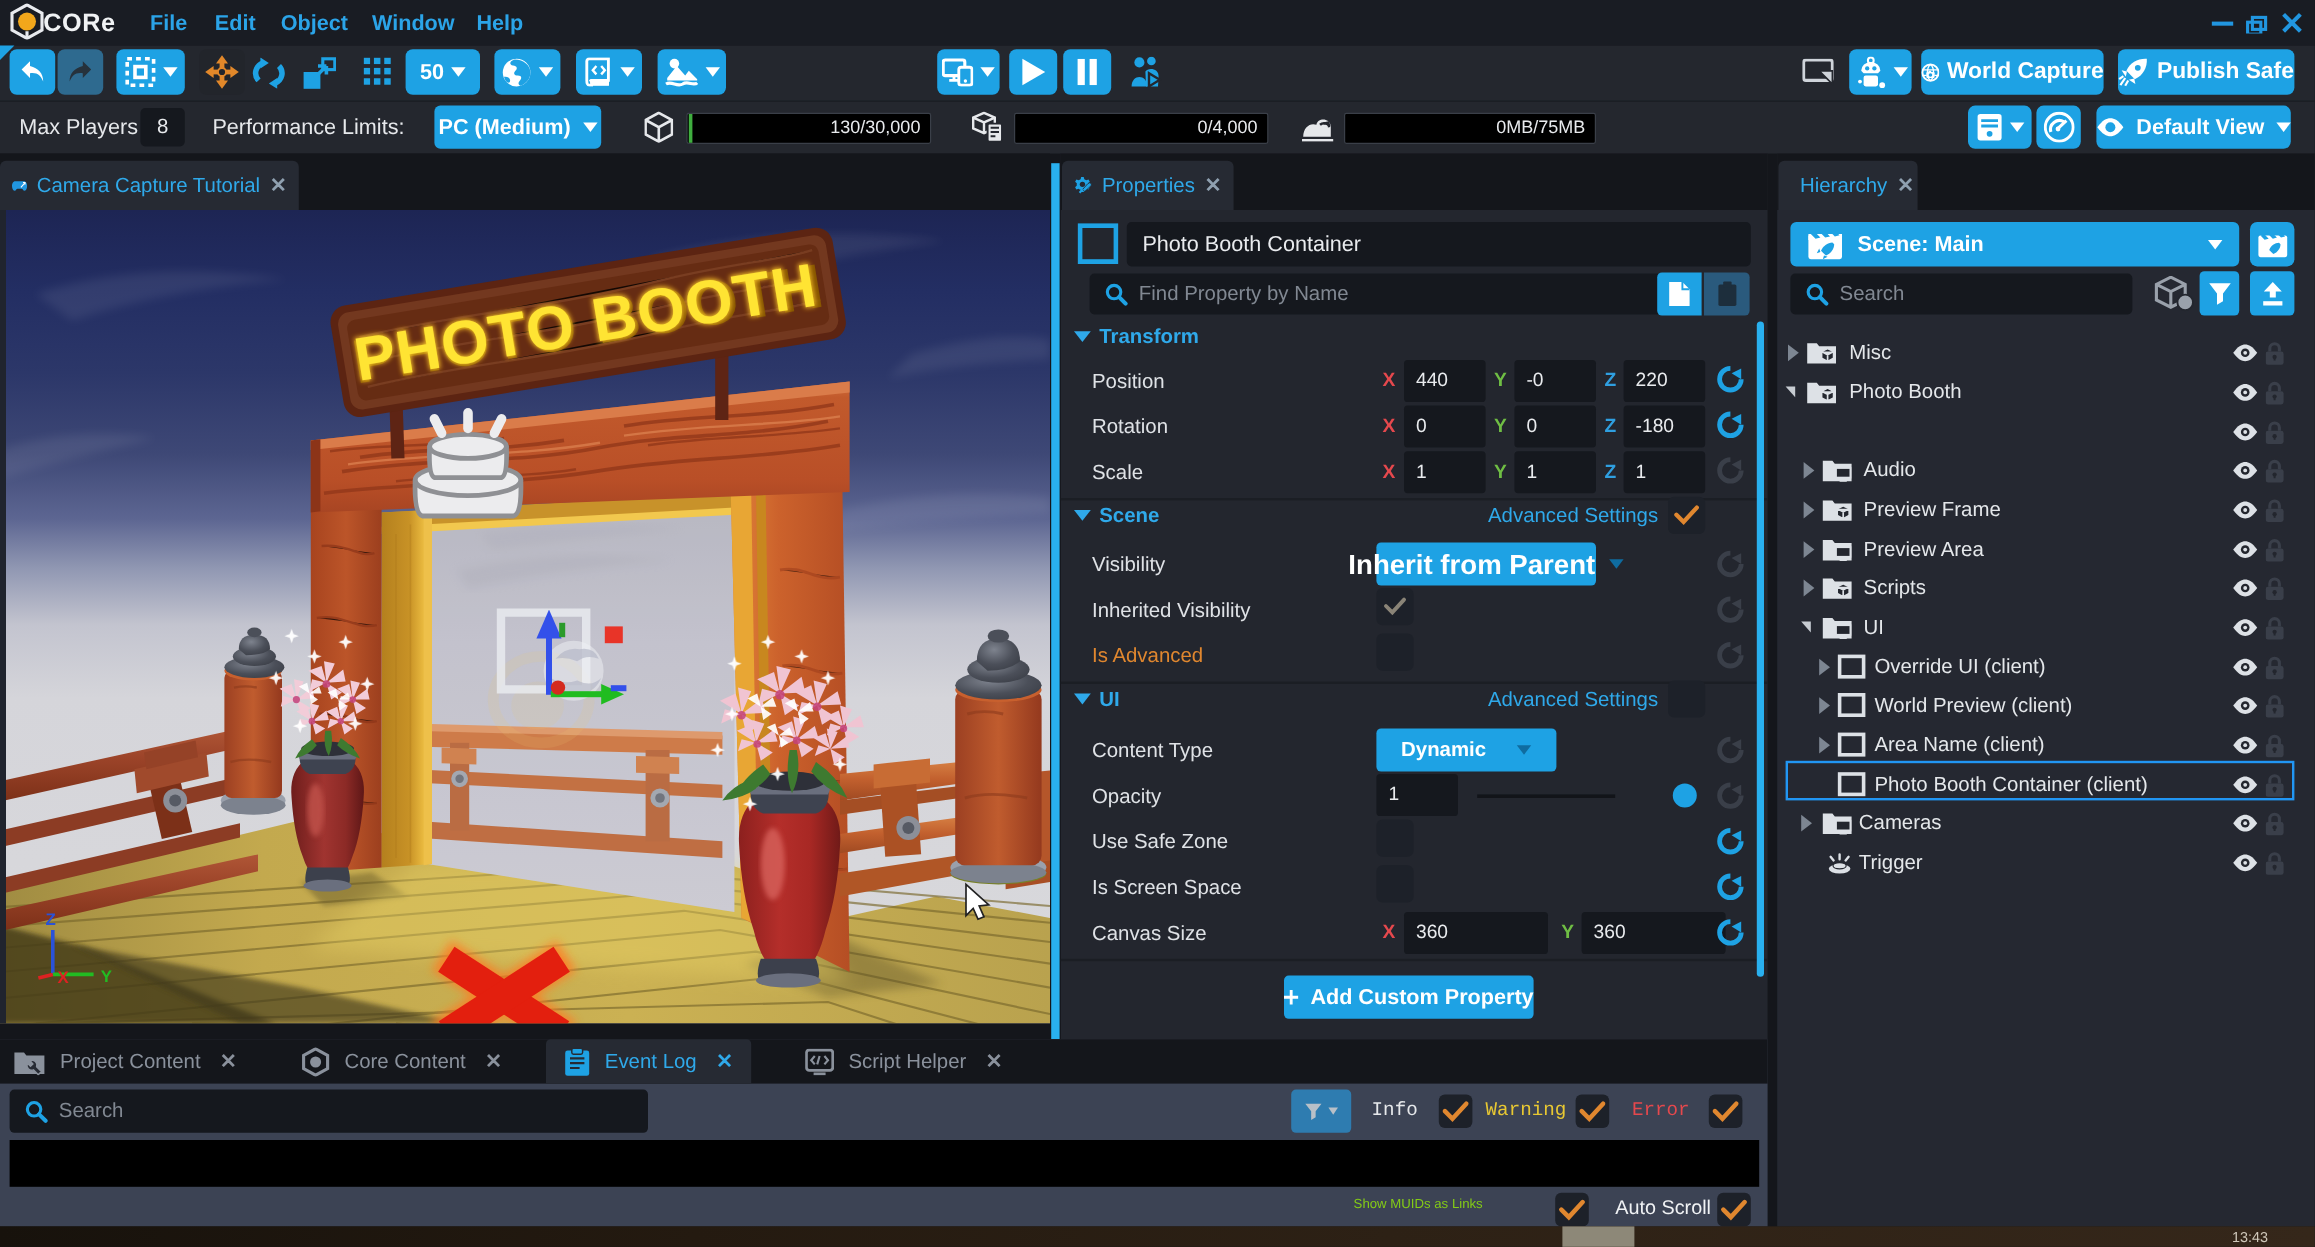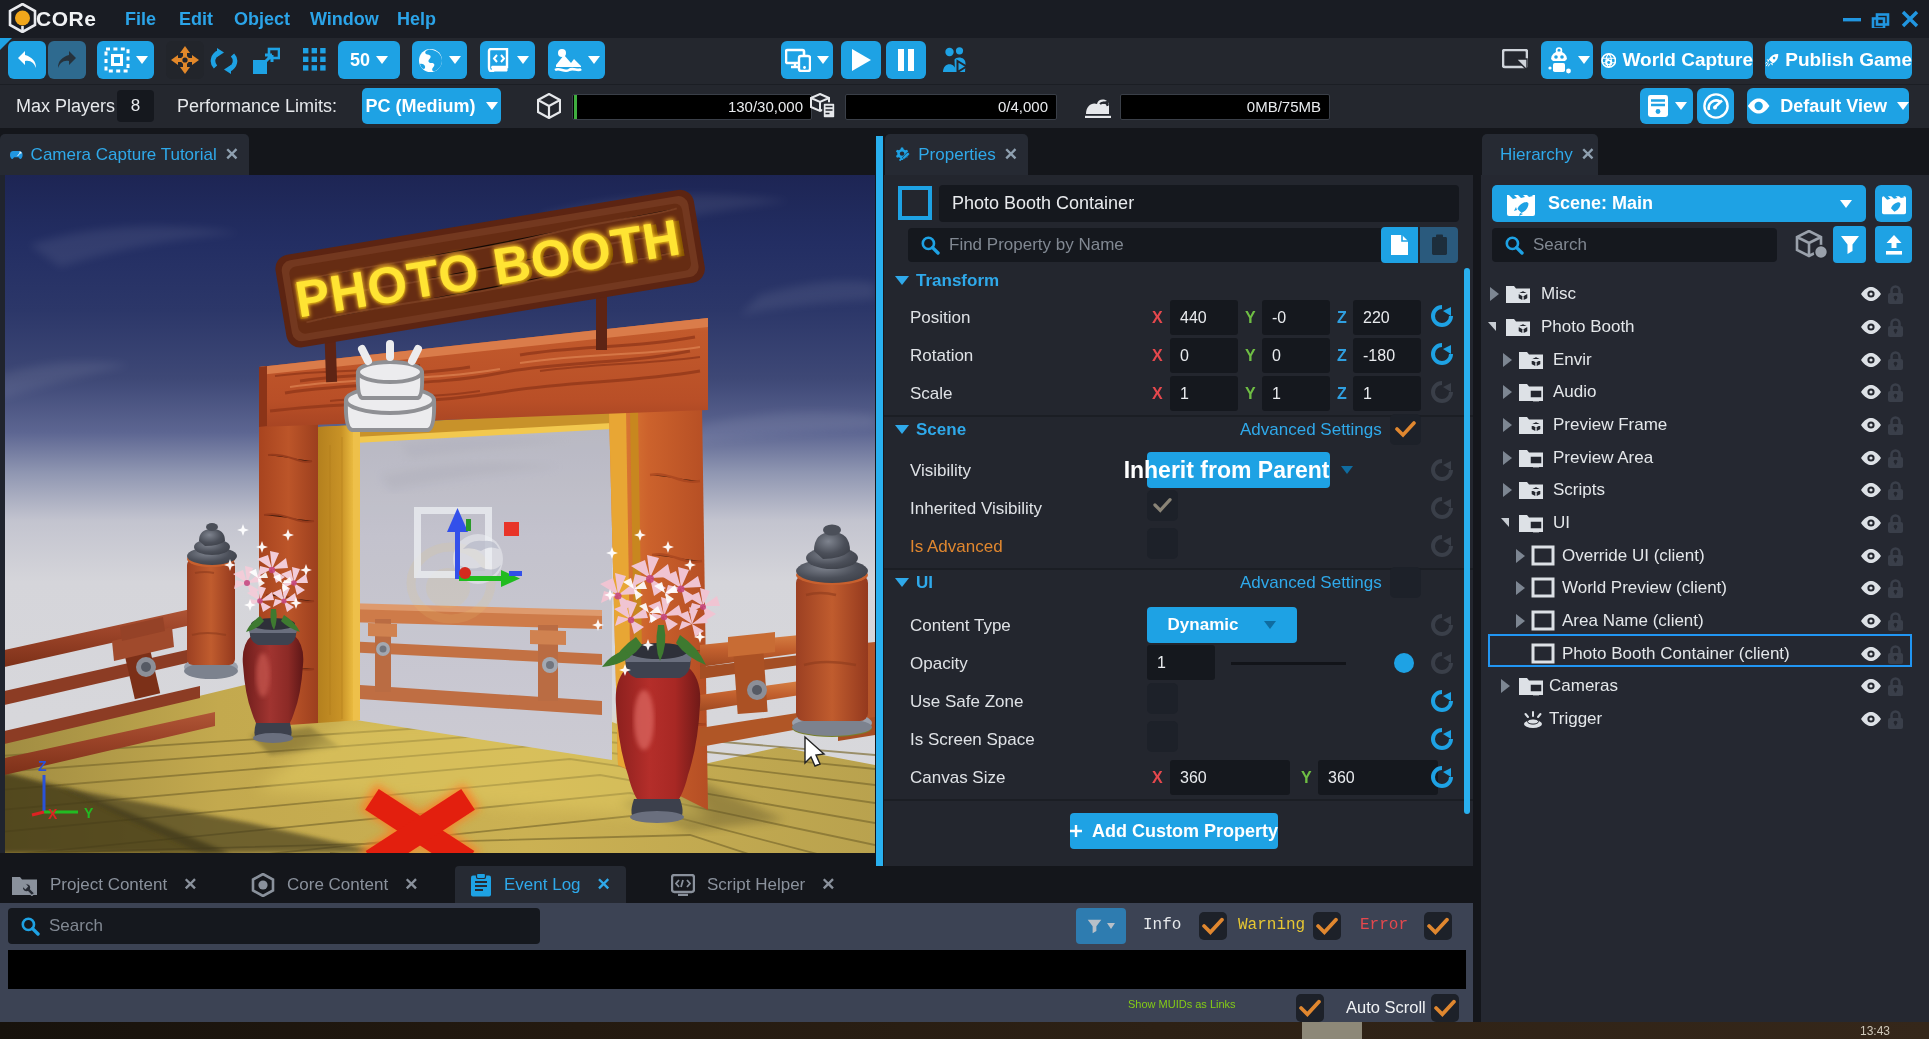--- a/index.html
+++ b/index.html
@@ -254,36 +254,36 @@
         <span style="color:#fff;font-size:19px;font-weight:bold">World Capture</span>
       </div>
     <div class="tbtn" style="left:1765px;width:147px">
         <svg width="26" height="26" viewBox="0 0 26 26">
           <path d="M24 2 C17 1.5 10 5 7 12 L14 19 C21 16 24.5 9 24 2 Z" fill="#fff"></path>
           <circle cx="16.5" cy="9.5" r="2.4" fill="#1ea2e4"></circle>
           <path d="M7.5 12.5 L3 11.5 L6.5 17 Z" fill="#fff"></path>
           <path d="M13.5 18.5 L14.5 23 L9 19.5 Z" fill="#fff"></path>
           <path d="M6 18 L2 24 M8.5 20 L6 24.5 M4.5 16.5 L1 19" stroke="#fff" stroke-width="1.8" fill="none"></path>
         </svg>
-        <span style="color:#fff;font-size:19px;font-weight:bold">Publish Game</span>
+        <span style="color:#fff;font-size:19px;font-weight:bold">Publish Safe</span>
       </div>
   </div>
 
   <div id="subbar" class="abs">
     <div class="abs" style="left:16px;top:11px;color:#e6e8eb;font-size:18px">Max Players</div>
     <div class="abs dark-input" style="left:117px;top:5px;width:37px;height:32px;font-size:17px;text-align:center;line-height:32px">8</div>
     <div class="abs" style="left:177px;top:11px;color:#e6e8eb;font-size:18px">Performance Limits:</div>
     <div class="abs blue-btn" style="left:362px;top:3px;width:139px;height:36px;border-radius:5px">
       <span style="color:#fff;font-size:18px;font-weight:bold;margin-right:10px">PC (Medium)</span>
         <div class="dd"></div>
     </div>
     <svg class="abs" style="left:537px;top:8px" width="24" height="26" viewBox="0 0 24 26">
         <path d="M12 1 L23 7 L23 19 L12 25 L1 19 L1 7 Z M1 7 L12 13 L23 7 M12 13 L12 25" fill="none" stroke="#e6e8eb" stroke-width="2.2"></path>
       </svg>
-    <div class="meter" style="left:572px;width:240px">130/30,000</div>
+    <div class="meter" style="left:572px;width:204px">130/30,000</div>
     <div class="abs" style="left:574px;top:10px;width:2.5px;height:24px;background:#3fae3f"></div>
     <svg class="abs" style="left:810px;top:8px" width="26" height="26" viewBox="0 0 26 26">
         <path d="M10 1 L19 5 L19 14 L10 18 L1 14 L1 5 Z M1 5 L10 9 L19 5 M10 9 L10 18" fill="none" stroke="#e6e8eb" stroke-width="2"></path>
         <rect x="13" y="10" width="12" height="15" rx="1.5" fill="#e6e8eb" stroke="#24272e" stroke-width="1.6"></rect>
         <path d="M15.5 13.5 h7 M15.5 17 h7 M15.5 20.5 h4" stroke="#24272e" stroke-width="1.6"></path>
       </svg>
     <div class="meter" style="left:845px;width:212px">0/4,000</div>
     <svg class="abs" style="left:1084px;top:9px" width="28" height="24" viewBox="0 0 28 24">
         <path d="M2 20 C2 12 8 8 13 10 C14 4 24 4 25 11 L25 20 Z" fill="#e6e8eb"></path>
         <path d="M16 10 a5.5 5.5 0 0 1 8 1" fill="none" stroke="#24272e" stroke-width="2.2"></path>
@@ -1015,27 +1015,20 @@
         </svg>
         <span class="nm" style="left:60px">Misc</span>
       </div>
     <div class="hrow" style="top:183px">
         <div class="tri-d" style="left:7px;top:11px"></div>
         <svg class="abs" style="left:24px;top:4px" width="26" height="24" viewBox="0 0 26 24">
           <use href="#foldcube"></use>
         </svg>
         <span class="nm" style="left:60px">Photo Booth</span>
       </div>
-    <div class="hrow" style="top:216px">
-        <div class="tri-r" style="left:22px;top:9px"></div>
-        <svg class="abs" style="left:37px;top:4px" width="26" height="24" viewBox="0 0 26 24">
-          <use href="#foldcube"></use>
-        </svg>
-        <span class="nm" style="left:72px">Envir</span>
-      </div>
     <div class="hrow" style="top:248px">
         <div class="tri-r" style="left:22px;top:9px"></div>
         <svg class="abs" style="left:37px;top:4px" width="26" height="24" viewBox="0 0 26 24">
           <use href="#foldscreen"></use>
         </svg>
         <span class="nm" style="left:72px">Audio</span>
       </div>
     <div class="hrow" style="top:281px">
         <div class="tri-r" style="left:22px;top:9px"></div>
         <svg class="abs" style="left:37px;top:4px" width="26" height="24" viewBox="0 0 26 24">

